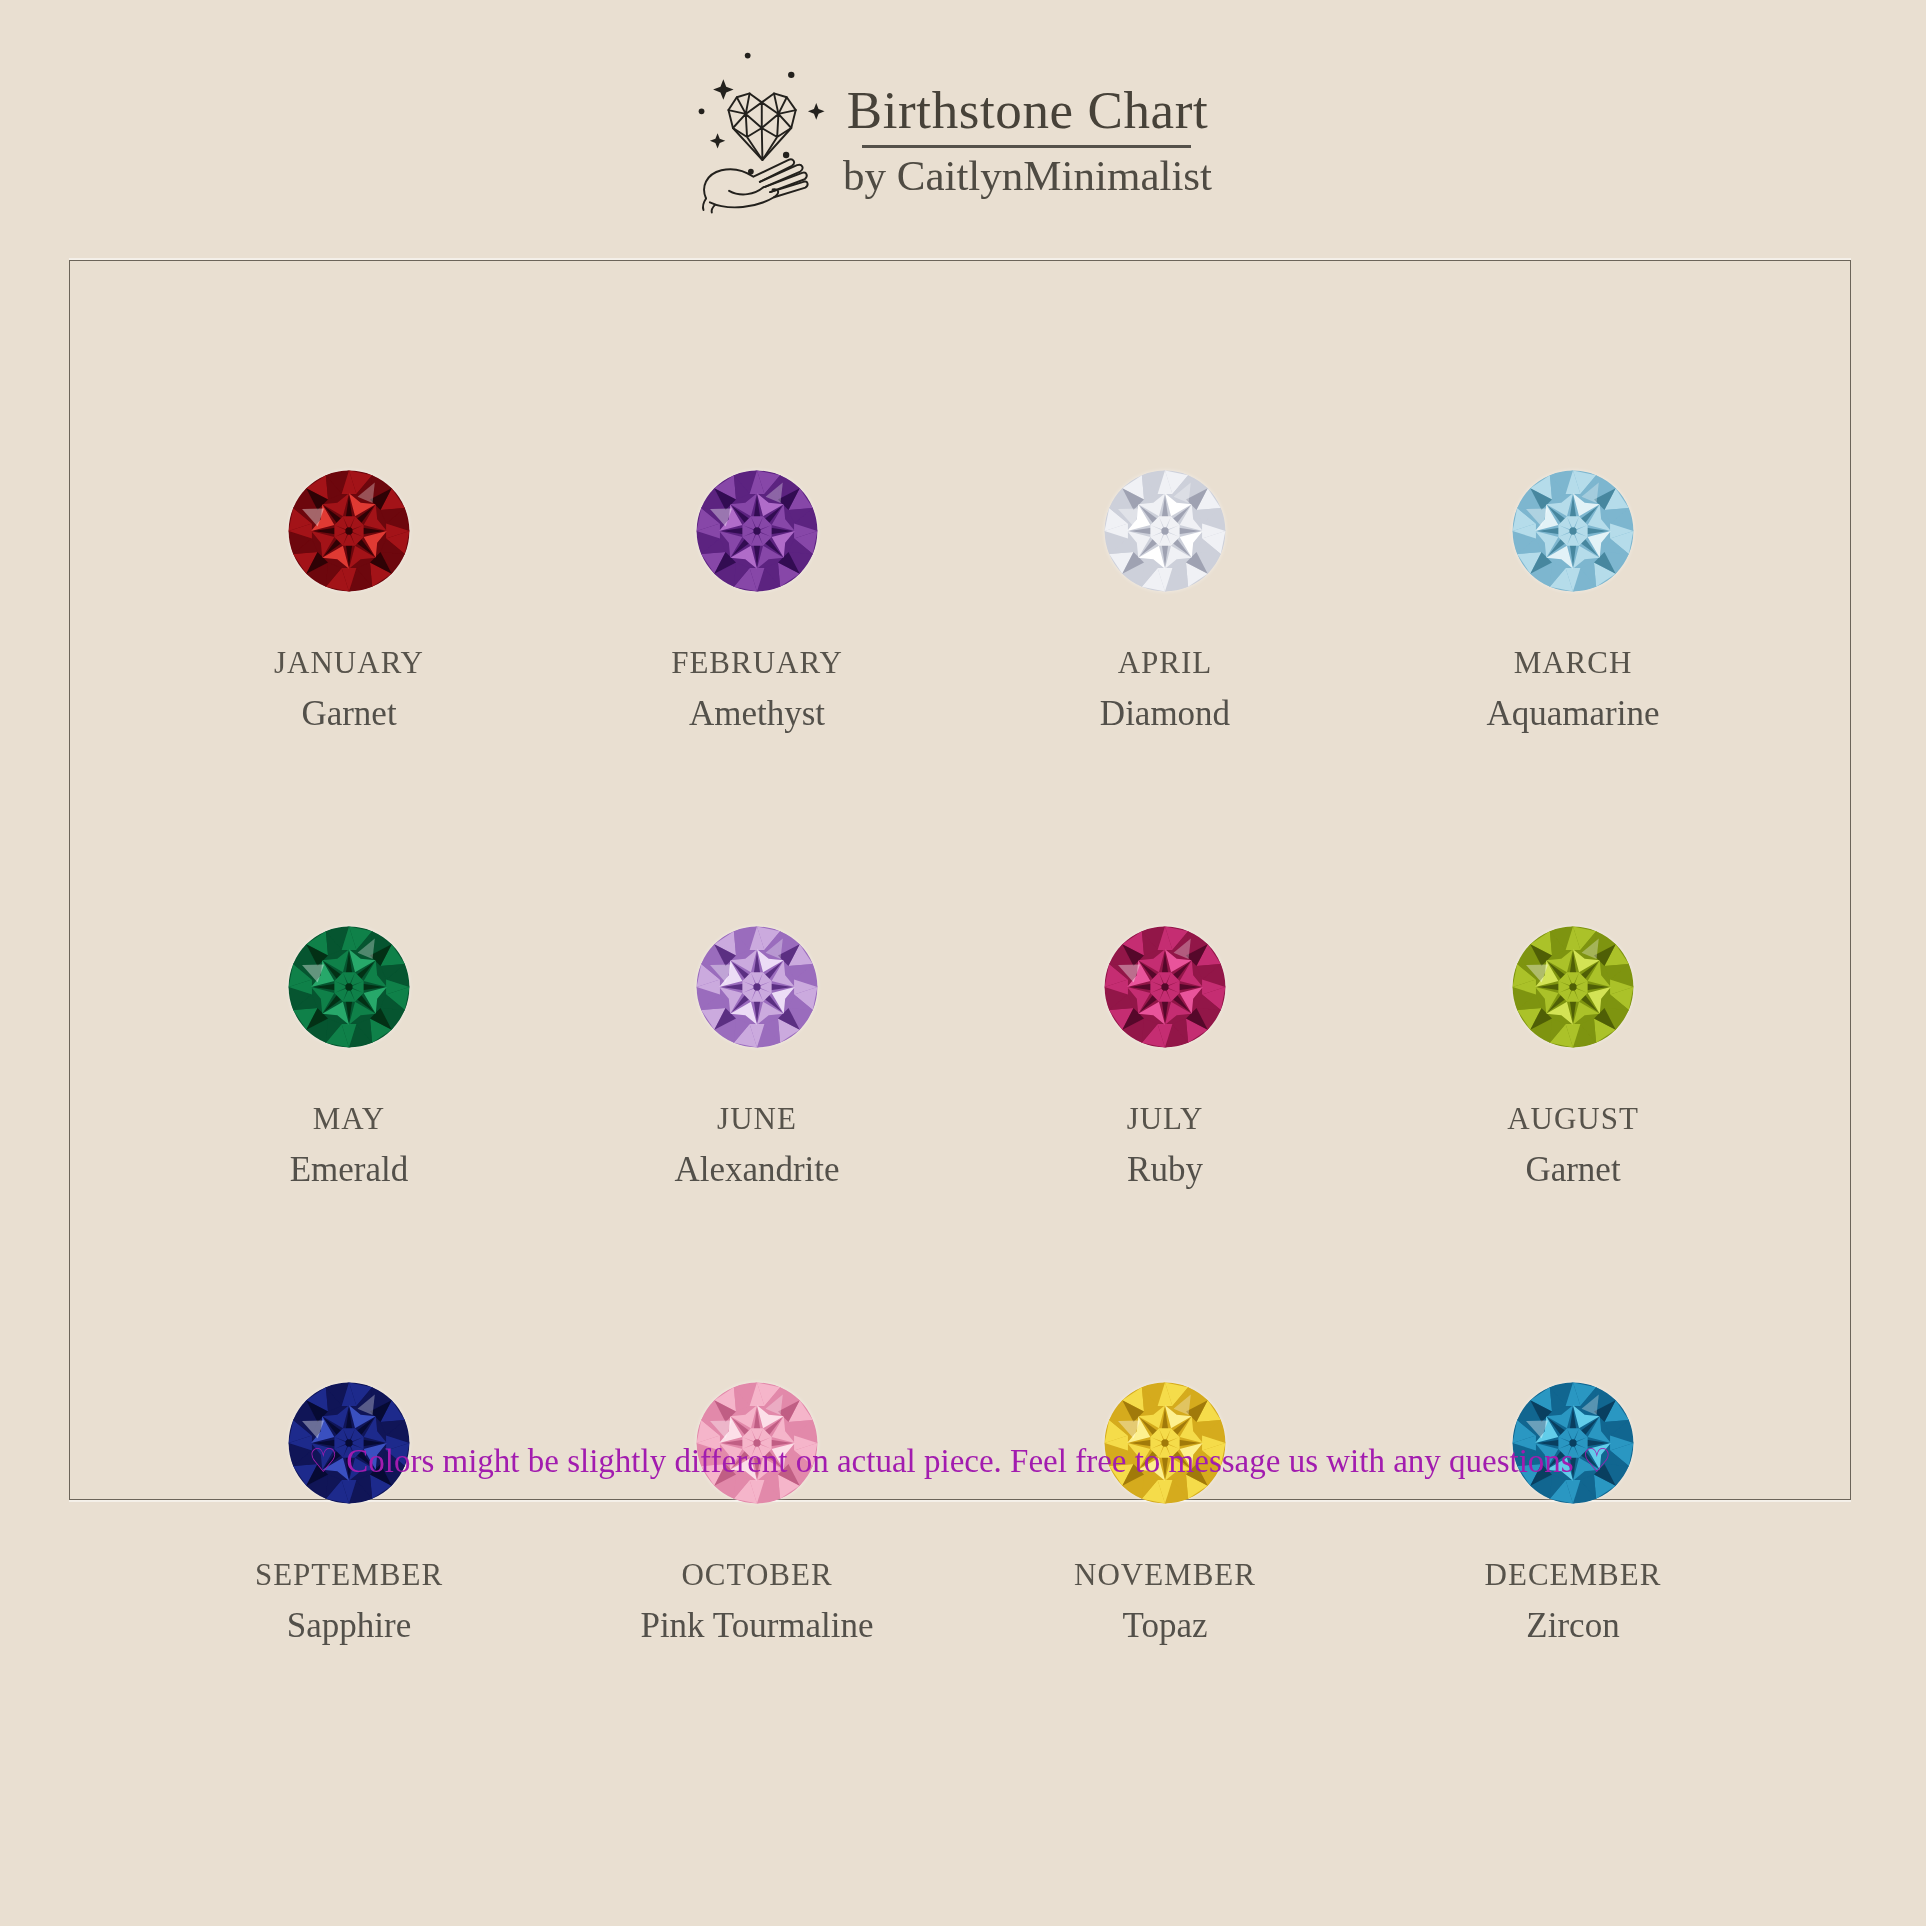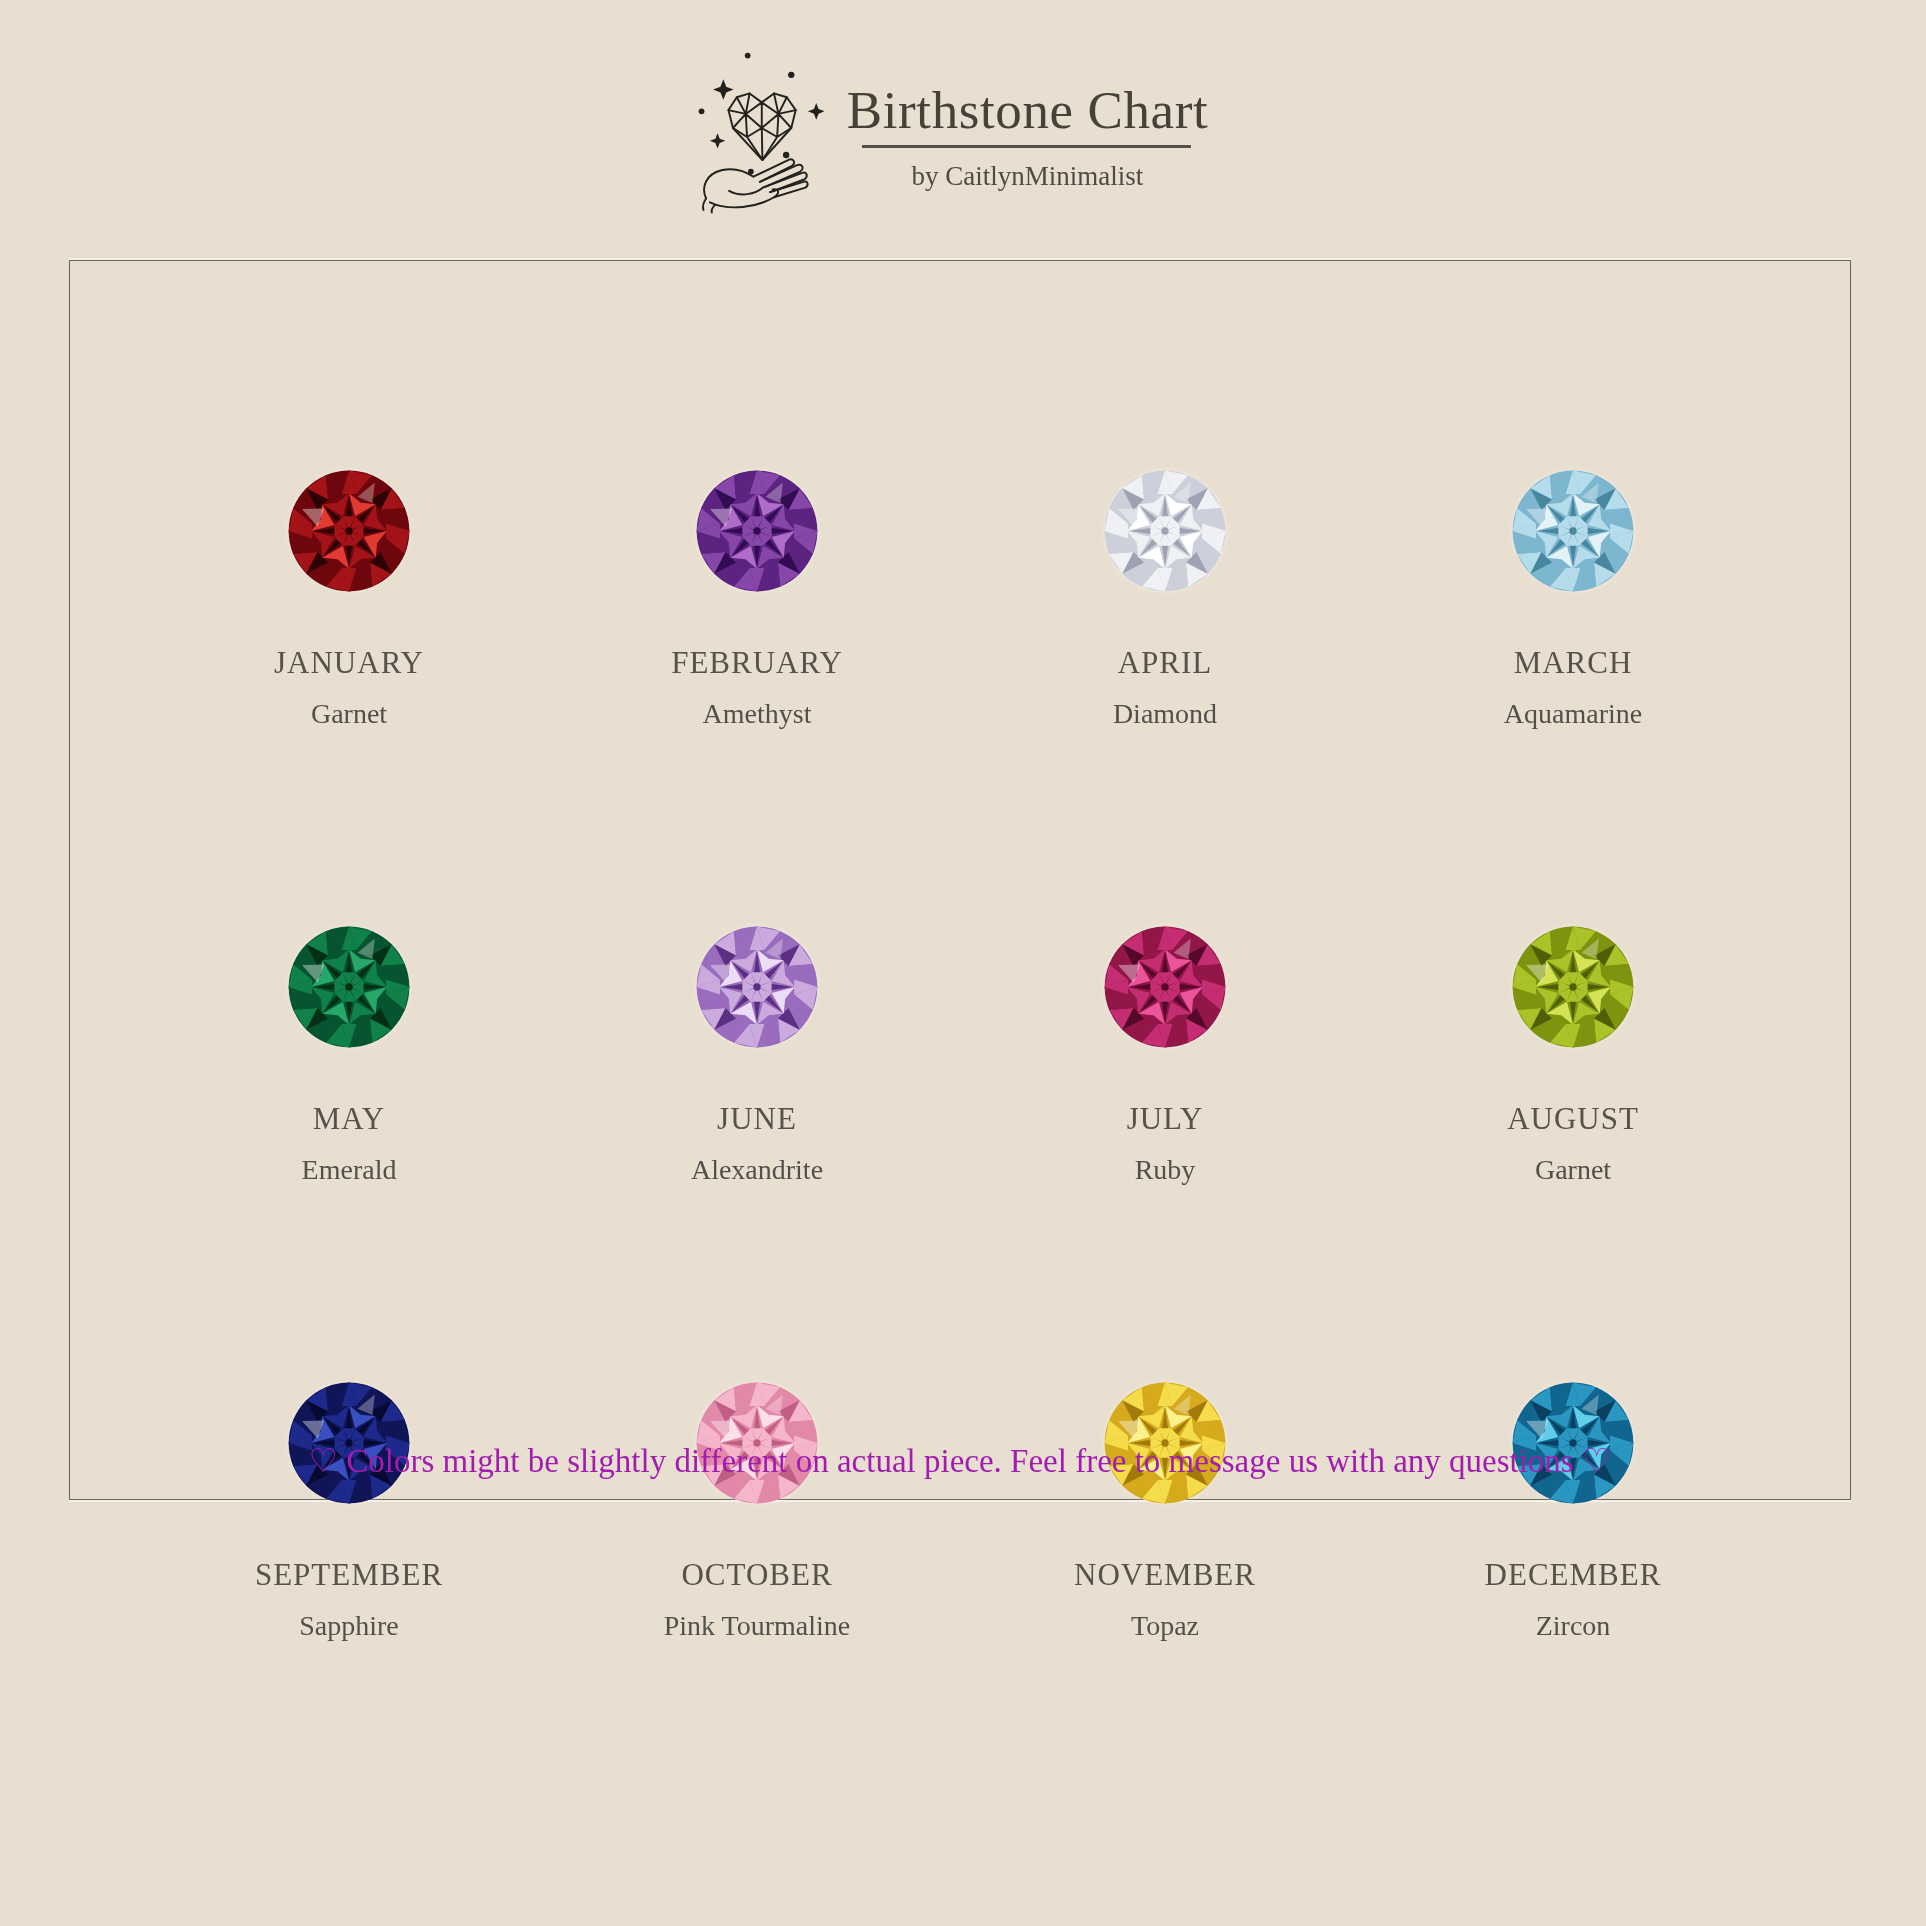--- a/index.html
+++ b/index.html
@@ -12,21 +12,21 @@
   .header{position:absolute;left:0;top:0;width:1528px;height:260px;}
   .logo{position:absolute;left:693px;top:46px;width:135px;height:173px;}
   .title{
     position:absolute;left:803px;top:78px;width:449px;
     font-size:53px;line-height:64px;text-align:center;
     color:#474239;letter-spacing:0.6px;
   }
   .divider{position:absolute;left:862px;top:145px;width:329px;height:2.6px;background:#55514a;}
   .subtitle{
     position:absolute;left:803px;top:155px;width:449px;
-    font-size:27px;line-height:42px;text-align:center;color:#4f4b43;
+    font-size:43px;line-height:42px;text-align:center;color:#4f4b43;
   }
   .frame{
     position:absolute;left:69px;top:260px;width:1782px;height:1240px;
     border:1.9px solid var(--frame,#6b6459);box-sizing:border-box;
     box-shadow:0 -1.9px 0 rgba(255,255,255,.55), 0 1.9px 0 rgba(255,255,255,.55);
   }
   .grid{
     position:absolute;left:75px;top:209px;
     display:grid;grid-template-columns:repeat(4,408px);
     grid-template-rows:repeat(3,276px);row-gap:180px;
@@ -34,21 +34,21 @@
   .cell{display:flex;flex-direction:column;align-items:center;}
   .gem{
     width:122px;height:122px;border-radius:50%;
     filter:drop-shadow(0 0 1.9px rgba(255,255,255,.45));
   }
   .month{
     margin-top:53px;font-size:31px;line-height:36px;
     letter-spacing:1px;text-align:center;color:#57534b;
   }
   .stone{
-    margin-top:11.6px;font-size:28px;line-height:41px;
+    margin-top:11.6px;font-size:35px;line-height:41px;
     text-align:center;color:#53504a;
   }
   .footer{
     position:absolute;left:0;right:0;bottom:18px;
     text-align:center;font-size:33px;line-height:39px;color:#a21caf;
   }
   .ink{stroke:var(--ink,#23211d);fill:none;stroke-width:3;stroke-linecap:round;stroke-linejoin:round;}
   .ink-fill{fill:var(--ink,#23211d);stroke:none;}
 </style>
 </head>

